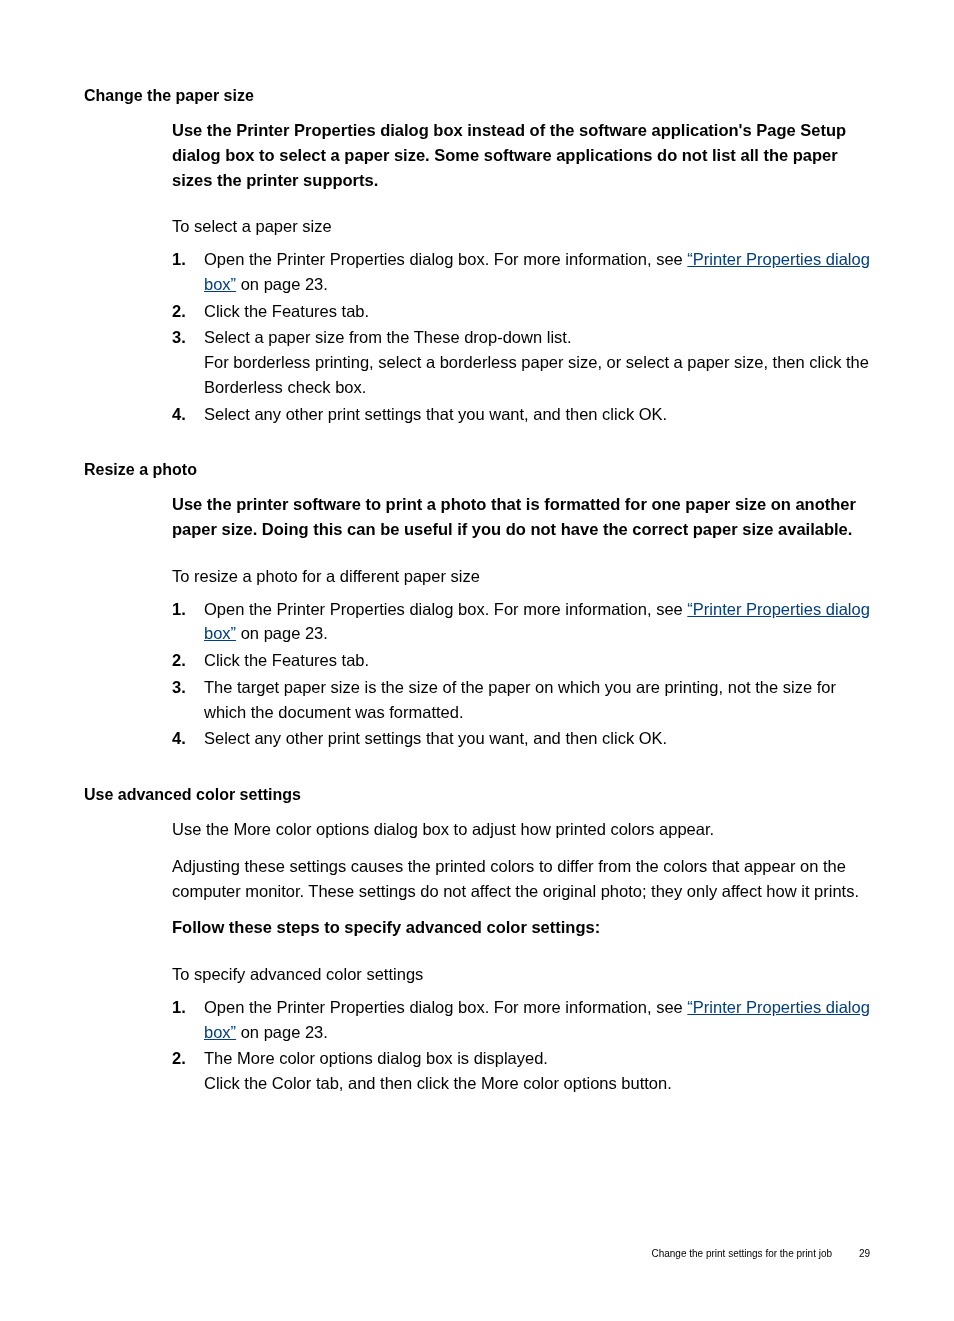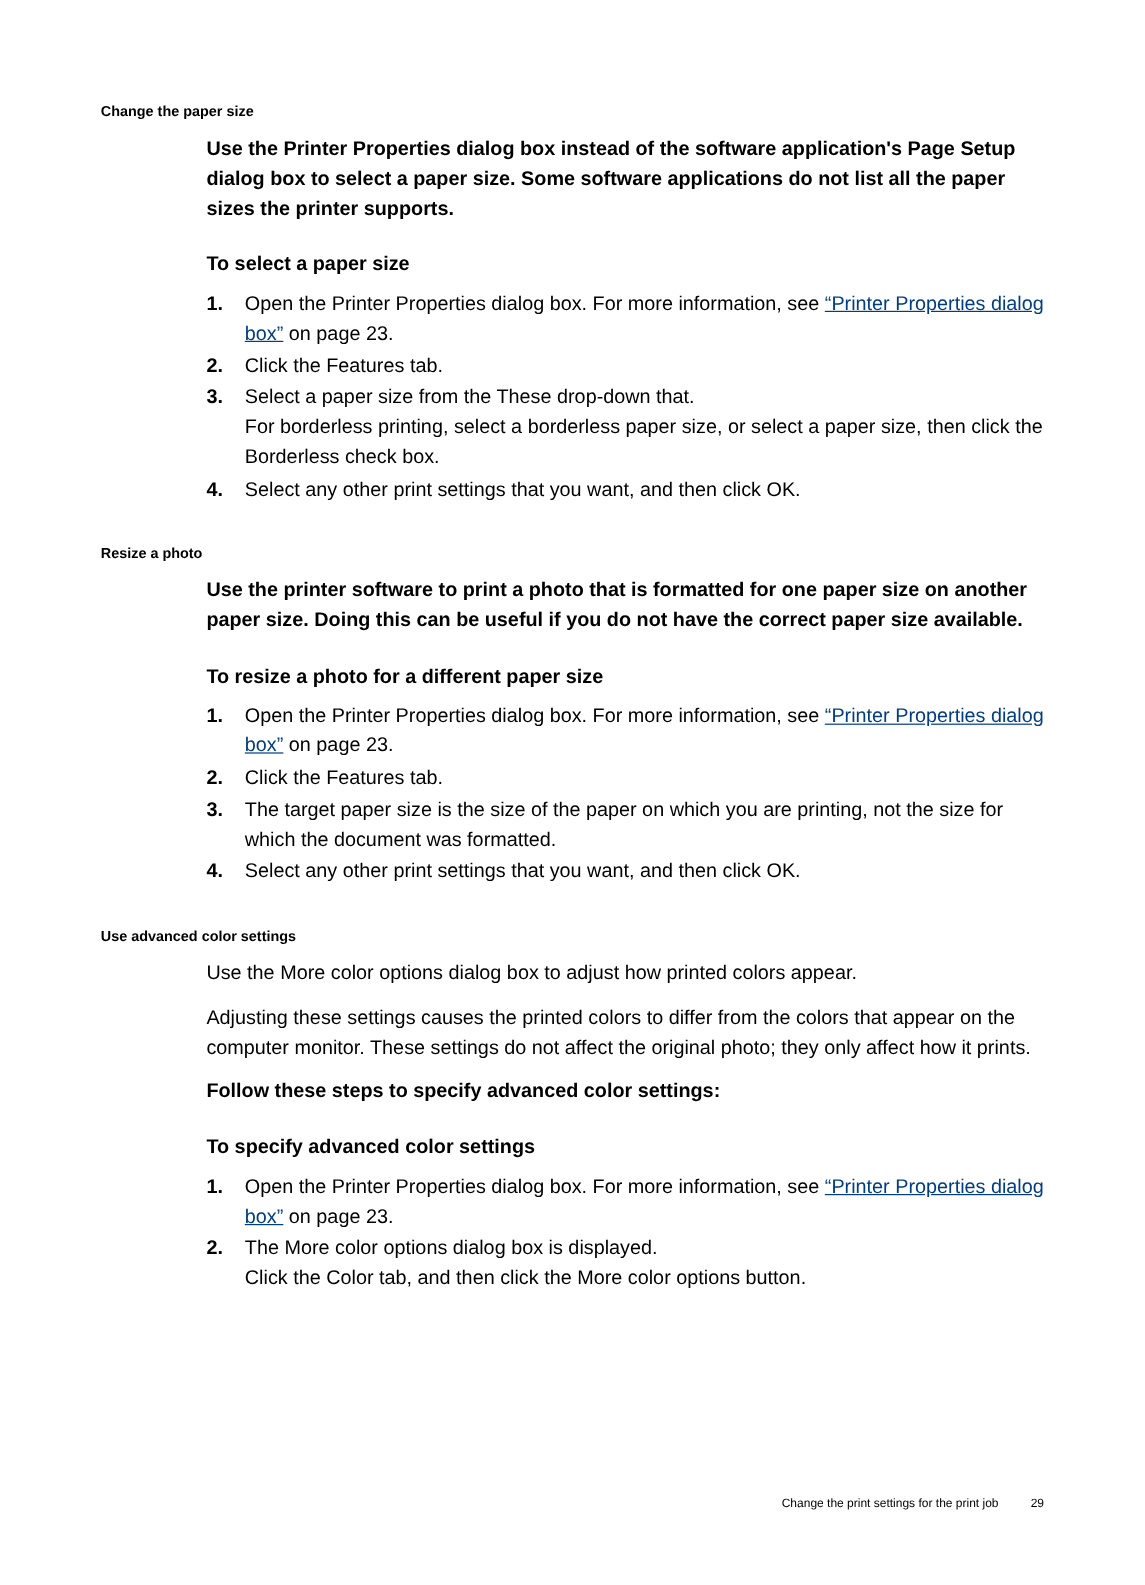--- a/index.html
+++ b/index.html
@@ -15,40 +15,40 @@
       background: #fff;
       width: 954px;
       height: 1321px;
       position: relative;
       padding: 84px 84px 60px 84px;
     }
     .content {
       width: 100%;
     }
     h2.section-heading {
-      font-size: 12px;
+      font-size: 16px;
       font-weight: bold;
       margin-bottom: 10px;
       margin-top: 0;
     }
     h2.section-heading.spaced {
       margin-top: 32px;
     }
     .section-body {
       margin-left: 88px;
     }
     p.intro {
       margin-bottom: 22px;
       font-weight: bold;
     }
     p.para {
       margin-bottom: 12px;
     }
     p.subheading {
-      font-weight: bold;
+      font-weight: normal;
       margin-bottom: 8px;
     }
     ol.steps {
       list-style: none;
       padding: 0;
       margin: 0 0 0 0;
     }
     ol.steps li {
       position: relative;
       padding-left: 32px;
@@ -93,21 +93,21 @@
       <li>
         <span class="num">1.</span>
         <span><span>Open the Printer Properties dialog box. For more information, see </span><a class="doc-link">“Printer Properties dialog box”</a><span> on page 23.</span></span>
       </li>
       <li>
         <span class="num">2.</span>
         <span><span>Click the </span><span class="b">Features</span><span> tab.</span></span>
       </li>
       <li>
         <span class="num">3.</span>
-        <span class="step-line"><span>Select a paper size from the </span><span class="b">These</span><span> drop-down that.</span></span>
+        <span class="step-line"><span>Select a paper size from the </span><span class="b">These</span><span> drop-down list.</span></span>
         <span class="step-line"><span>For borderless printing, select a borderless paper size, or select a paper size, then click the </span><span class="b">Borderless</span><span> check box.</span></span>
       </li>
       <li>
         <span class="num">4.</span>
         <span><span>Select any other print settings that you want, and then click </span><span class="b">OK</span><span>.</span></span>
       </li>
     </ol>
   </div>
 
   <h2 class="section-heading spaced">Resize a photo</h2>

